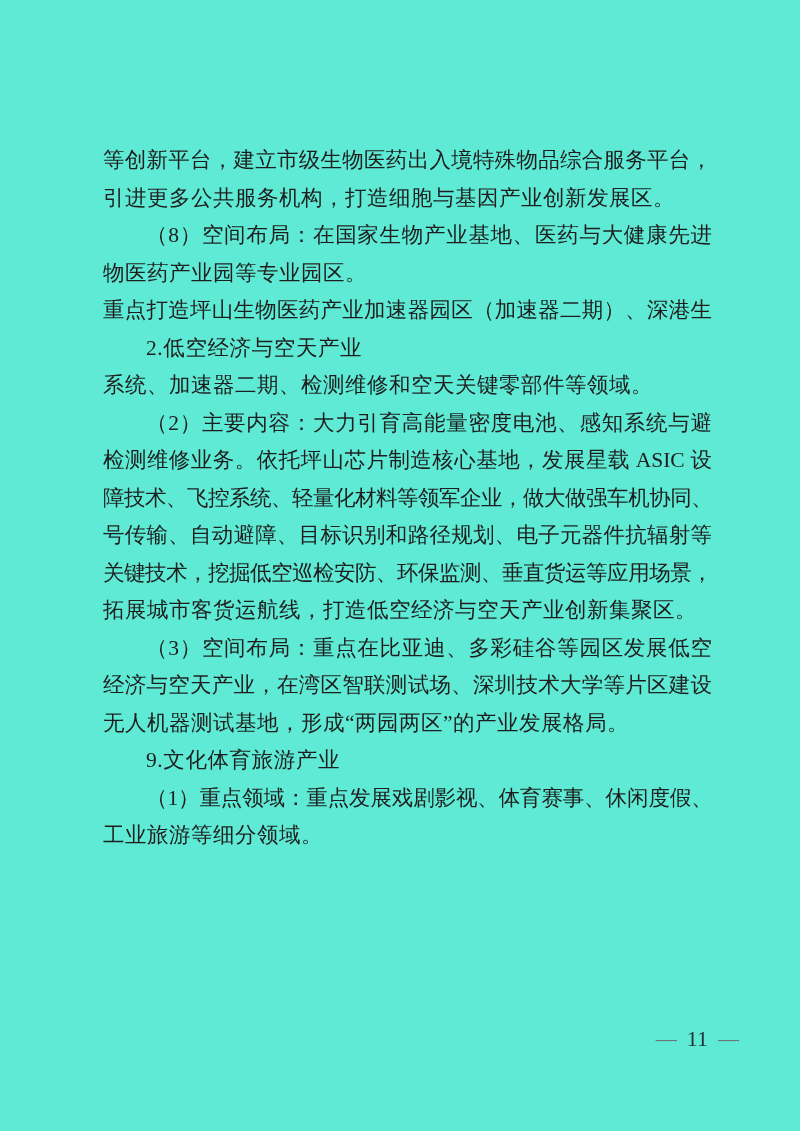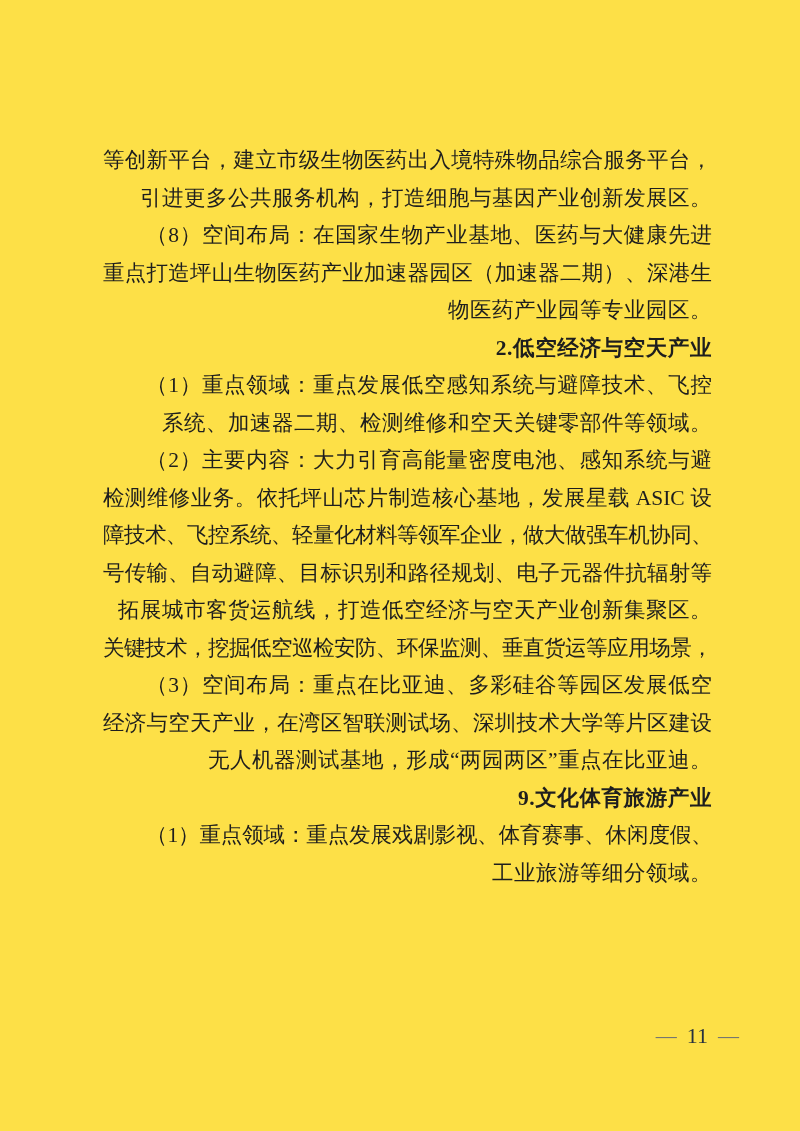--- a/index.html
+++ b/index.html
@@ -5,97 +5,96 @@
   html, body { margin: 0; padding: 0; }
   body {
     width: 800px; height: 1131px;
     background: #ffffff;
     position: relative;
     font-family: "Liberation Serif", "DejaVu Serif", serif;
     overflow: hidden;
   }
   .page {
     position: absolute; inset: 0;
-    background: #fde047;
+    background: #5eead4;
   }
   .body-text {
     position: absolute;
     left: 103px; top: 142px;
     width: 609px;
     color: #1e1e1e;
   }
   .ln {
     font-size: 21.5px;
     line-height: 37.5px;
     height: 37.5px;
     white-space: normal;
-    text-align: right;
+    text-align: left;
   }
   
   .j {
     text-align: justify;
     text-align-last: justify;
   }
   
   .e {
     letter-spacing: 0.5px;
   }
   
   .c {
     letter-spacing: -0.65px;
   }
   
   .i {
     text-indent: 43px;
   }
   
   .h {
-    font-weight: 700;
+    font-weight: 400;
     letter-spacing: 0.6px;
   }
   .page-number {
     position: absolute;
     top: 1022px;
     right: 61px;
     font-size: 21px;
-    line-height: 28px;
+    line-height: 34px;
     white-space: nowrap;
   }
   .page-number .dash {
     color: #6e7072;
   }
   .page-number .num {
     color: #26313f;
     margin: 0 10px;
     font-size: 22px;
   }
 </style>
 </head>
 <body>
 
 <div class="page">
 
   <main class="body-text">
     <div class="ln j">等创新平台，建立市级生物医药出入境特殊物品综合服务平台，</div>
     <div class="ln e">引进更多公共服务机构，打造细胞与基因产业创新发展区。</div>
     <div class="ln j i">（8）空间布局：在国家生物产业基地、医药与大健康先进</div>
+    <div class="ln e">物医药产业园等专业园区。</div>
     <div class="ln j">重点打造坪山生物医药产业加速器园区（加速器二期）、深港生</div>
-    <div class="ln e">物医药产业园等专业园区。</div>
     <div class="ln e i h">2.低空经济与空天产业</div>
-    <div class="ln j i">（1）重点领域：重点发展低空感知系统与避障技术、飞控</div>
     <div class="ln e">系统、加速器二期、检测维修和空天关键零部件等领域。</div>
     <div class="ln j i">（2）主要内容：大力引育高能量密度电池、感知系统与避</div>
     <div class="ln j">检测维修业务。依托坪山芯片制造核心基地，发展星载 ASIC 设</div>
     <div class="ln j c">障技术、飞控系统、轻量化材料等领军企业，做大做强车机协同、</div>
     <div class="ln j">号传输、自动避障、目标识别和路径规划、电子元器件抗辐射等</div>
+    <div class="ln j c">关键技术，挖掘低空巡检安防、环保监测、垂直货运等应用场景，</div>
     <div class="ln e">拓展城市客货运航线，打造低空经济与空天产业创新集聚区。</div>
-    <div class="ln j c">关键技术，挖掘低空巡检安防、环保监测、垂直货运等应用场景，</div>
     <div class="ln j i">（3）空间布局：重点在比亚迪、多彩硅谷等园区发展低空</div>
     <div class="ln j">经济与空天产业，在湾区智联测试场、深圳技术大学等片区建设</div>
-    <div class="ln e">无人机器测试基地，形成“两园两区”重点在比亚迪。</div>
+    <div class="ln e">无人机器测试基地，形成“两园两区”的产业发展格局。</div>
     <div class="ln e i h">9.文化体育旅游产业</div>
     <div class="ln j i c">（1）重点领域：重点发展戏剧影视、体育赛事、休闲度假、</div>
     <div class="ln e">工业旅游等细分领域。</div>
   </main>
 
   <footer class="page-number">
     <span class="dash">—</span><span class="num">11</span><span class="dash">—</span>
   </footer>
 
 </div>

